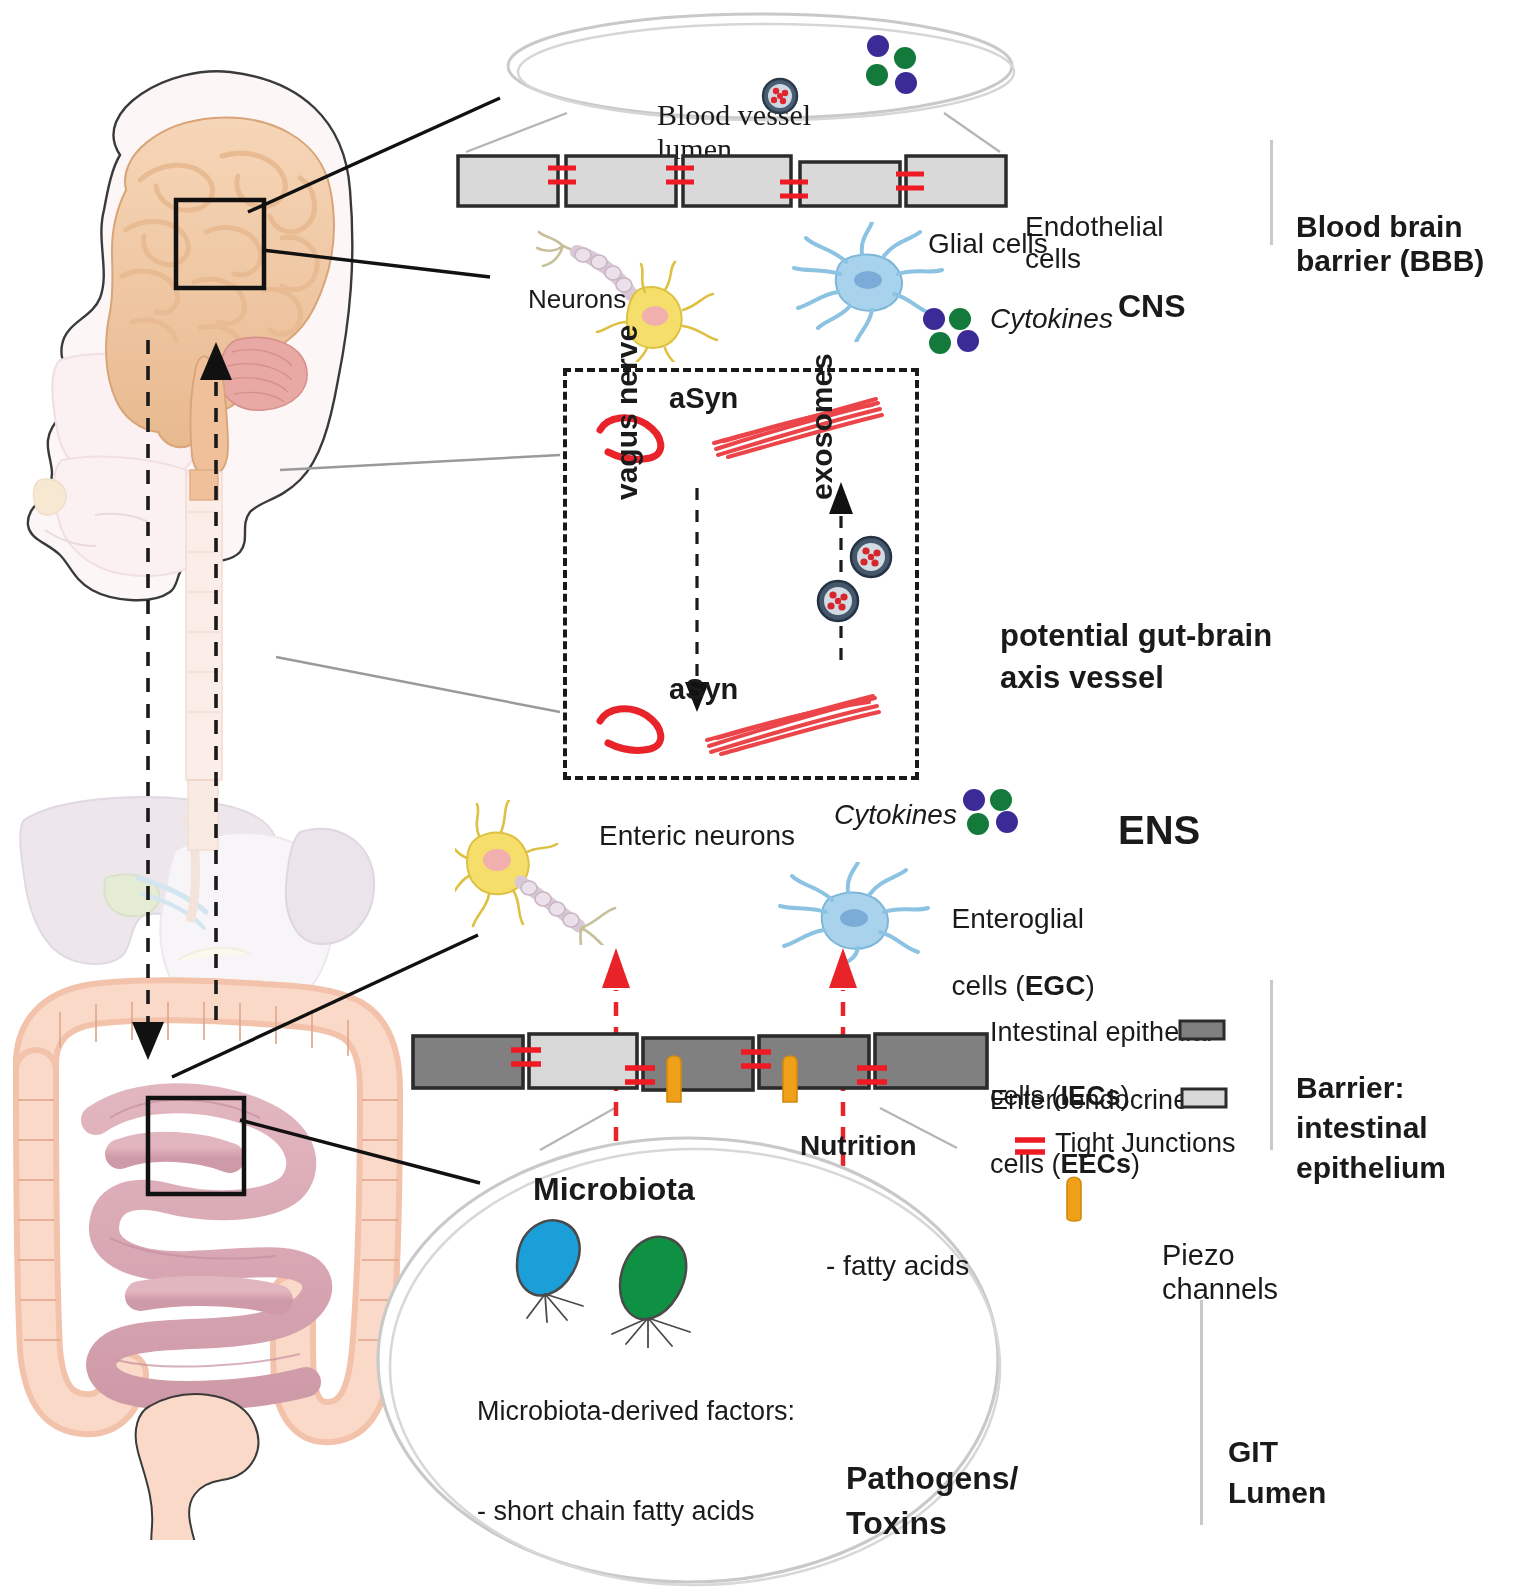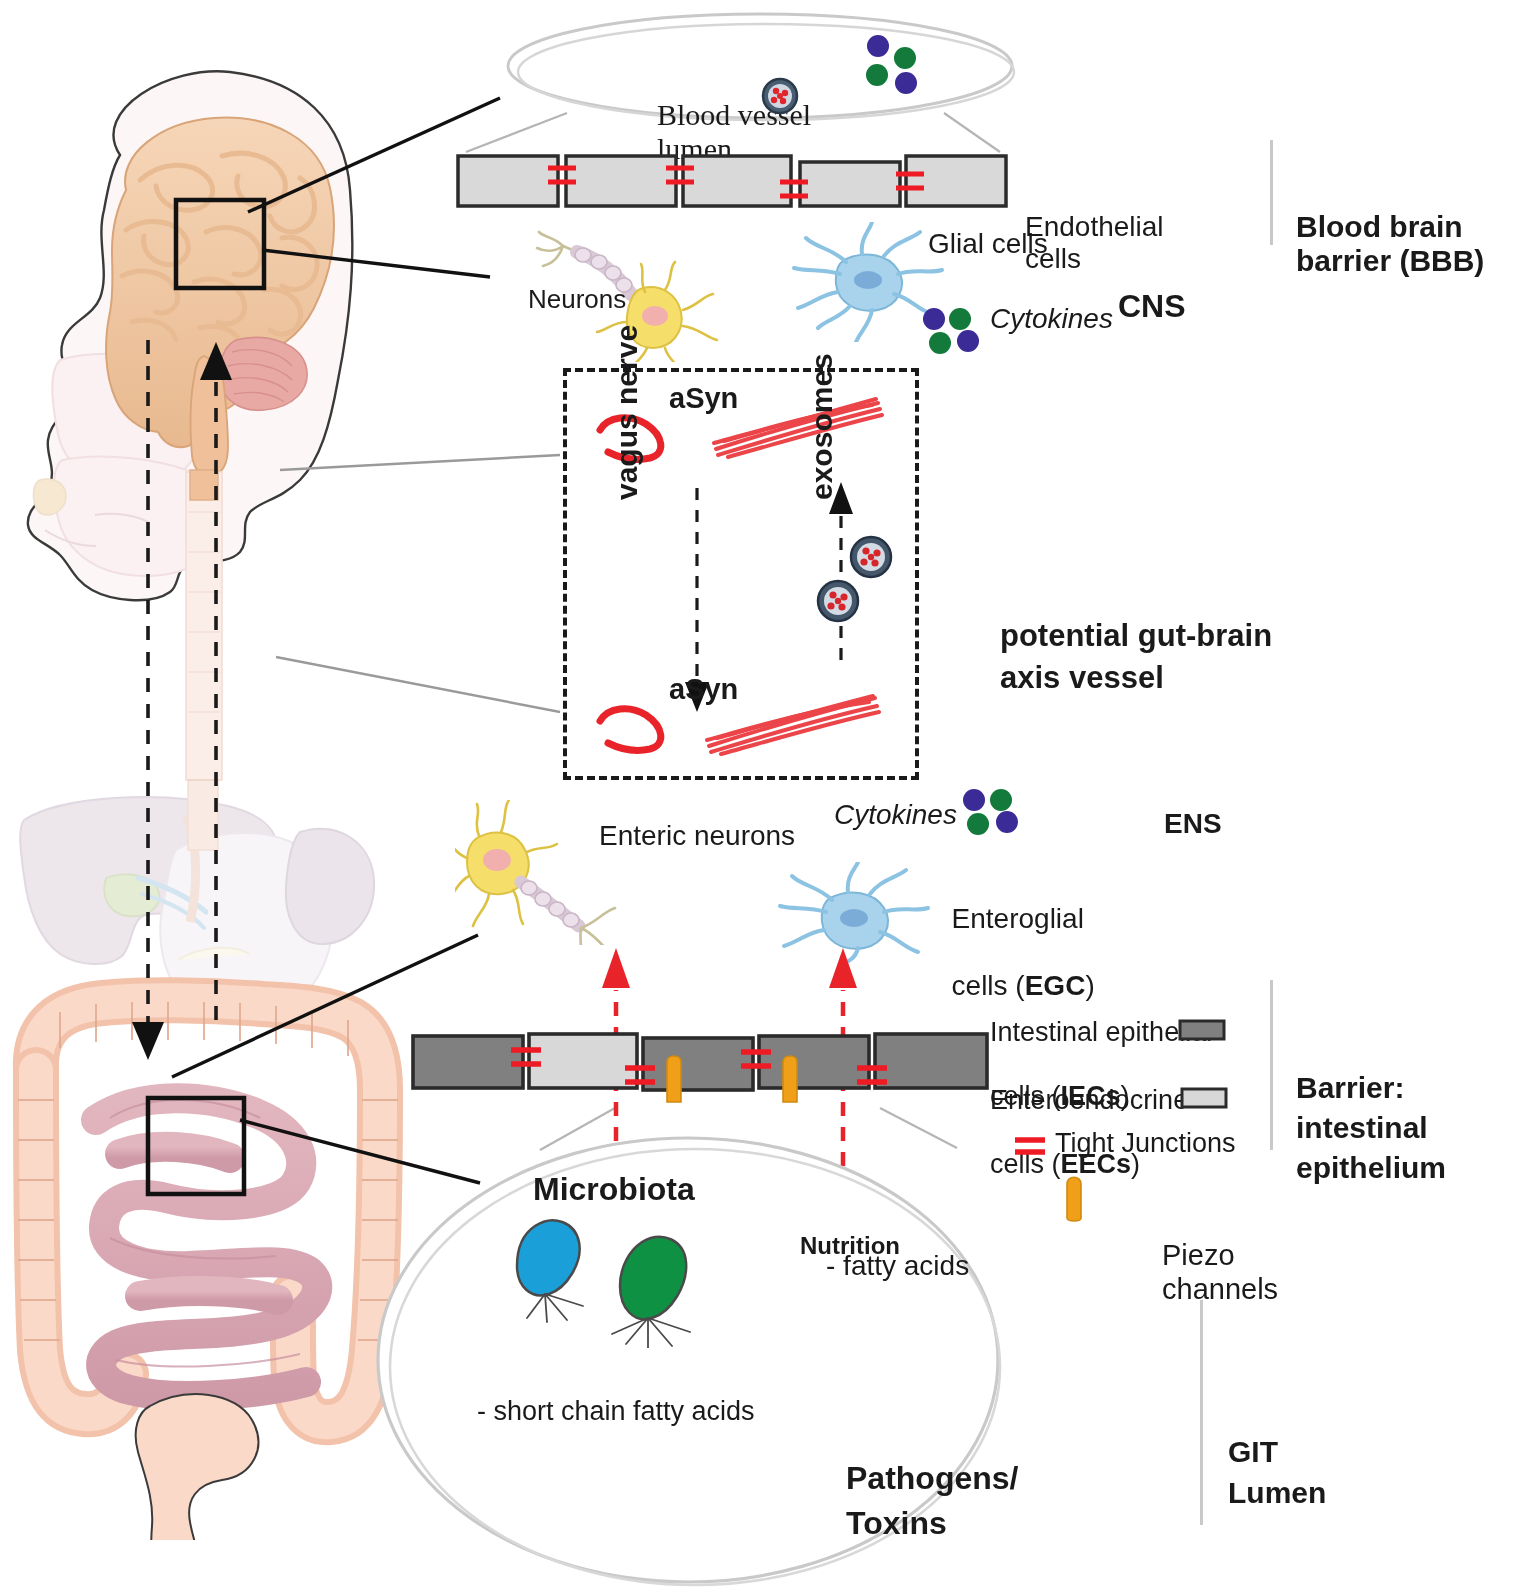--- a/index.html
+++ b/index.html
@@ -410,21 +410,21 @@
     <path d="M76 30 C 74 14 84 6 86 0 M98 32 C 108 18 124 16 134 8"></path>
     <path d="M112 50 C 128 44 142 50 156 46 M108 70 C 124 74 132 86 146 90"></path>
     <path d="M86 86 C 84 96 74 102 70 100"></path>
   </g>
 </svg>
 <div class="txt" style="left:936px;top:868px;font-size:28px;line-height:1.2;">
   <span>Enteroglial</span><br>
   <span>cells (</span><span class="bold">EGC</span><span>)</span>
 </div>
 
-<div class="txt bold" style="left:1164px;top:808px;font-size:28px;">ENS</div>
+<div class="txt bold" style="left:1118px;top:808px;font-size:40px;">ENS</div>
 
 <svg class="abs" style="left:590px;top:930px;width:290px;height:290px;pointer-events:none;">
   <g stroke="#e8242a" stroke-width="4.5" fill="none" stroke-dasharray="14 11">
     <path d="M26 286 L 26 60"></path>
     <path d="M253 286 L 253 60"></path>
   </g>
   <path d="M12 58 L 40 58 L 26 18 Z" fill="#e8242a"></path>
   <path d="M239 58 L 267 58 L 253 18 Z" fill="#e8242a"></path>
 </svg>
 
@@ -501,24 +501,25 @@
     <path d="M40 84 L 78 96 M40 84 L 62 110 M40 84 L 42 112 M40 84 L 22 108"></path>
   </g>
 </svg>
 <svg class="abs" style="left:610px;top:1228px;width:115px;height:120px;">
   <path d="M32 14 C 52 2 74 12 76 34 C 78 56 62 84 42 90 C 24 96 10 80 10 58 C 10 38 20 22 32 14 Z" fill="#0f9144" stroke="#4a4a4a" stroke-width="2.5"></path>
   <g stroke="#4a4a4a" stroke-width="1.8" fill="none" stroke-linecap="round">
     <path d="M38 90 L 80 104 M38 90 L 62 118 M38 90 L 38 120 M38 90 L 16 116 M38 90 L 2 106"></path>
   </g>
 </svg>
 
-<div class="txt bold" style="left:800px;top:1232px;font-size:24px;">Nutrition</div>
+<div class="txt bold" style="left:800px;top:1130px;font-size:28px;">Nutrition</div>
 <div class="txt" style="left:826px;top:1250px;font-size:28px;">- fatty acids</div>
 
 <div class="txt" style="left:477px;top:1328px;font-size:27px;line-height:1.24;">
+  <div>Microbiota-derived factors:</div>
   <div>- short chain fatty acids</div>
   
   
   
 </div>
 
 <div class="txt bold" style="left:846px;top:1365px;font-size:32px;line-height:1.42;">
   <div style="white-space:pre-line;">Pathogens/
 Toxins</div>
 </div>

